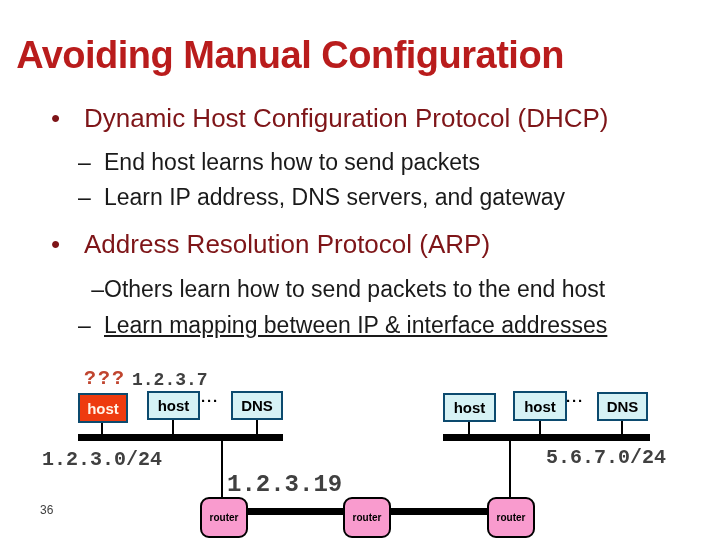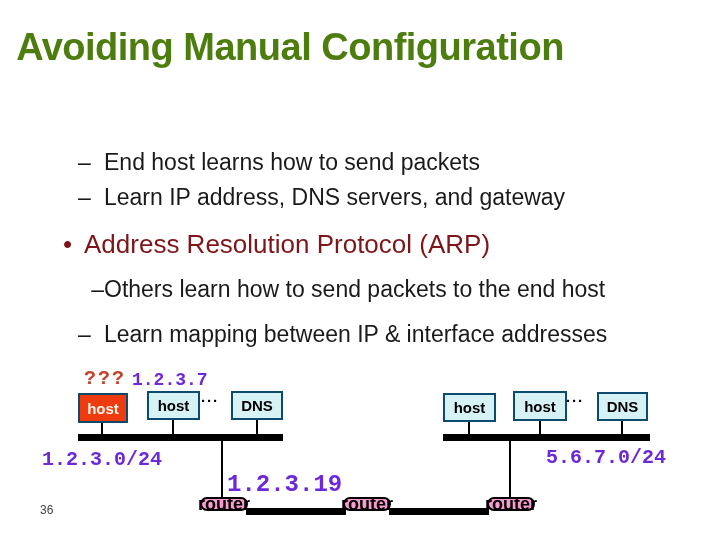--- a/index.html
+++ b/index.html
@@ -1,33 +1,33 @@
 <!DOCTYPE html>
 <html><head>
 <meta charset="utf-8">
 <style>
   html,body{margin:0;padding:0;background:#fff;}
   .slide{
     position:relative;width:720px;height:540px;background:#ffffff;
     font-family:"Liberation Sans",sans-serif;overflow:hidden;
   }
   .title{
-    position:absolute;top:26px;left:0;width:580px;text-align:center;
-    font-size:38px;font-weight:bold;color:#4d7c0f;letter-spacing:-0.5px;
+    position:absolute;top:34px;left:0;width:580px;text-align:center;
+    font-size:38px;font-weight:bold;color:#b91c1c;letter-spacing:-0.5px;
   }
   .bullet-row{position:absolute;white-space:nowrap;}
   .lvl1{left:48px;font-size:26px;color:#7E1518;}
   .lvl2{left:78px;font-size:23px;color:#1A1A1A;}
   .lvl1 .marker{display:inline-block;width:33px;padding-left:3px;}
   .lvl2 .marker{display:inline-block;width:26px;}
   .b1{top:103px;} .s1{top:149px;} .s2{top:184px;}
-  .b2{top:229px;text-align:center;} .s3{top:276px;text-align:right;} .s4{top:321px;}
+  .b2{top:229px;} .s3{top:276px;text-align:right;} .s4{top:312px;text-decoration:underline;}
 
   
-  .mono{font-family:"Liberation Mono","DejaVu Sans Mono",monospace;font-weight:bold;color:#6d28d9;}
+  .mono{font-family:"Liberation Mono","DejaVu Sans Mono",monospace;font-weight:bold;color:#404040;}
   .lbl{position:absolute;white-space:nowrap;}
   .unknown{left:84px;top:367px;font-size:20px;color:#C0452F;letter-spacing:2px;}
   .ip-host{left:132px;top:370px;font-size:18px;}
   .ip-dns{left:220px;top:370px;font-size:18px;}
   .subnet-left{left:42px;top:448px;font-size:20px;}
   .subnet-right{left:546px;top:446px;font-size:20px;}
   .router-ip{left:227px;top:471px;font-size:24px;}
 
   .node{
     position:absolute;background:#D6F2F5;border:2px solid #0c4a6e;
@@ -57,36 +57,37 @@
   .bus-left{left:78px;top:434px;width:205px;}
   .bus-right{left:443px;top:434px;width:207px;}
   .drop{width:2px;top:441px;height:57px;}
   .drop-left{left:221px;}
   .drop-right{left:509px;}
   .hlink{height:7px;top:508px;}
   .hlink1{left:246px;width:100px;}
   .hlink2{left:389px;width:100px;}
 
   .router{
-    position:absolute;top:497px;width:48px;height:14px;background:#F99BCE;
+    position:absolute;top:497px;width:48px;height:41px;background:#F99BCE;
     border:2px solid #000;border-radius:9px;box-sizing:border-box;
     display:flex;align-items:center;justify-content:center;
-    font-size:18px;font-weight:bold;color:#000;white-space:nowrap;
+    font-size:10px;font-weight:bold;color:#000;white-space:nowrap;
   }
   .r1{left:200px;} .r2{left:343px;} .r3{left:487px;}
 
   .page-num{position:absolute;left:40px;top:503px;font-size:12px;color:#404040;}
 </style>
 </head>
 <body>
 
 <div class="slide">
 
   <div class="title">Avoiding Manual Configuration</div>
 
+  <div class="bullet-row lvl1 b1"><span class="marker">•</span><span>Dynamic Host Configuration Protocol (DHCP)</span></div>
   <div class="bullet-row lvl2 s1"><span class="marker">–</span><span>End host learns how to send packets</span></div>
   <div class="bullet-row lvl2 s2"><span class="marker">–</span><span>Learn IP address, DNS servers, and gateway</span></div>
   <div class="bullet-row lvl1 b2"><span class="marker">•</span><span>Address Resolution Protocol (ARP)</span></div>
   <div class="bullet-row lvl2 s3"><span class="marker">–</span><span>Others learn how to send packets to the end host</span></div>
   <div class="bullet-row lvl2 s4"><span class="marker">–</span><span>Learn mapping between IP &amp; interface addresses</span></div>
 
   <div class="lbl mono unknown">???</div>
   <div class="lbl mono ip-host">1.2.3.7</div>
 
   <div class="node highlight hostA">host</div>

